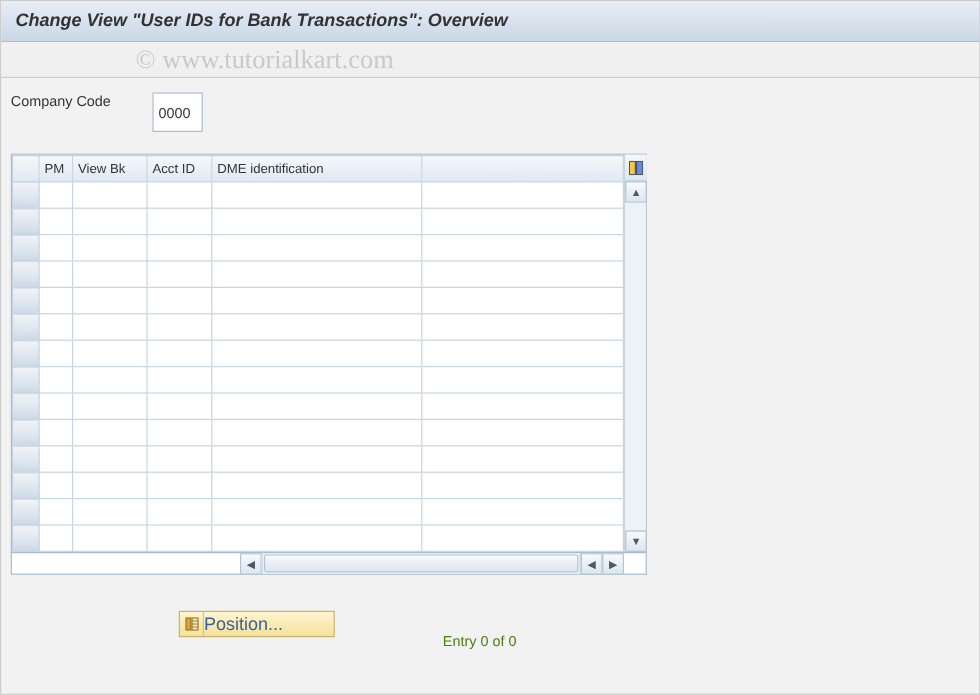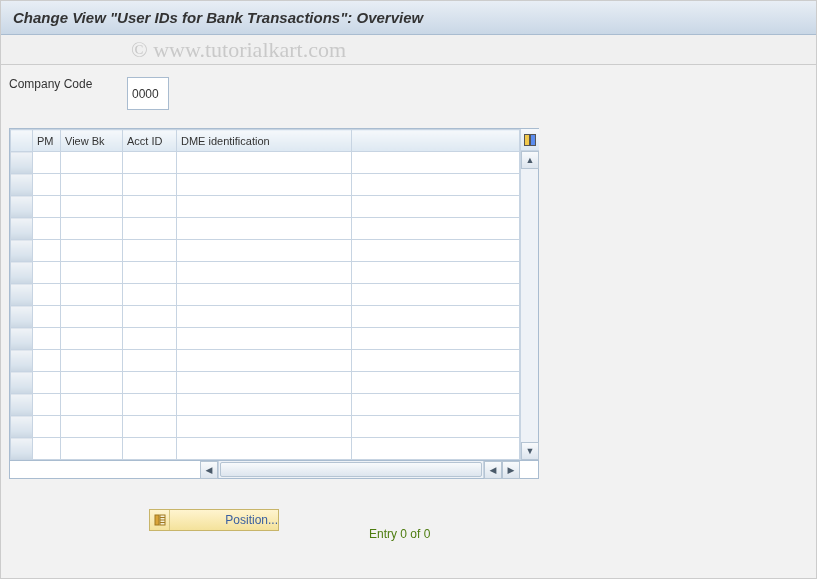--- a/index.html
+++ b/index.html
@@ -138,30 +138,30 @@
       border:1px solid #c8b56a;
       height:22px;
       min-width:130px;
       cursor:pointer;
     }
     .position-btn .pbicon {
       width:20px; height:20px; display:flex; align-items:center; justify-content:center;
       border-right:1px solid #d6c680;
     }
     .position-btn .pblabel {
-      flex:1; text-align:right; color:#3a5fa0; font-size:12px;
+      flex:1; text-align:left; color:#3a5fa0; font-size:15px;
     }
     .entry-status {
       color:#4d7c0f;
       margin-top:28px;
     }
     .watermark {
       position:absolute;
       top: 36px;
-      left: 130px;
+      left: 112px;
       font-size: 22px;
       color: rgba(130,130,130,0.35);
       pointer-events:none;
       font-family: Georgia, serif;
     }
   </style>
 </head>
 <body>
 
 <div class="titlebar">Change View "User IDs for Bank Transactions": Overview</div>

